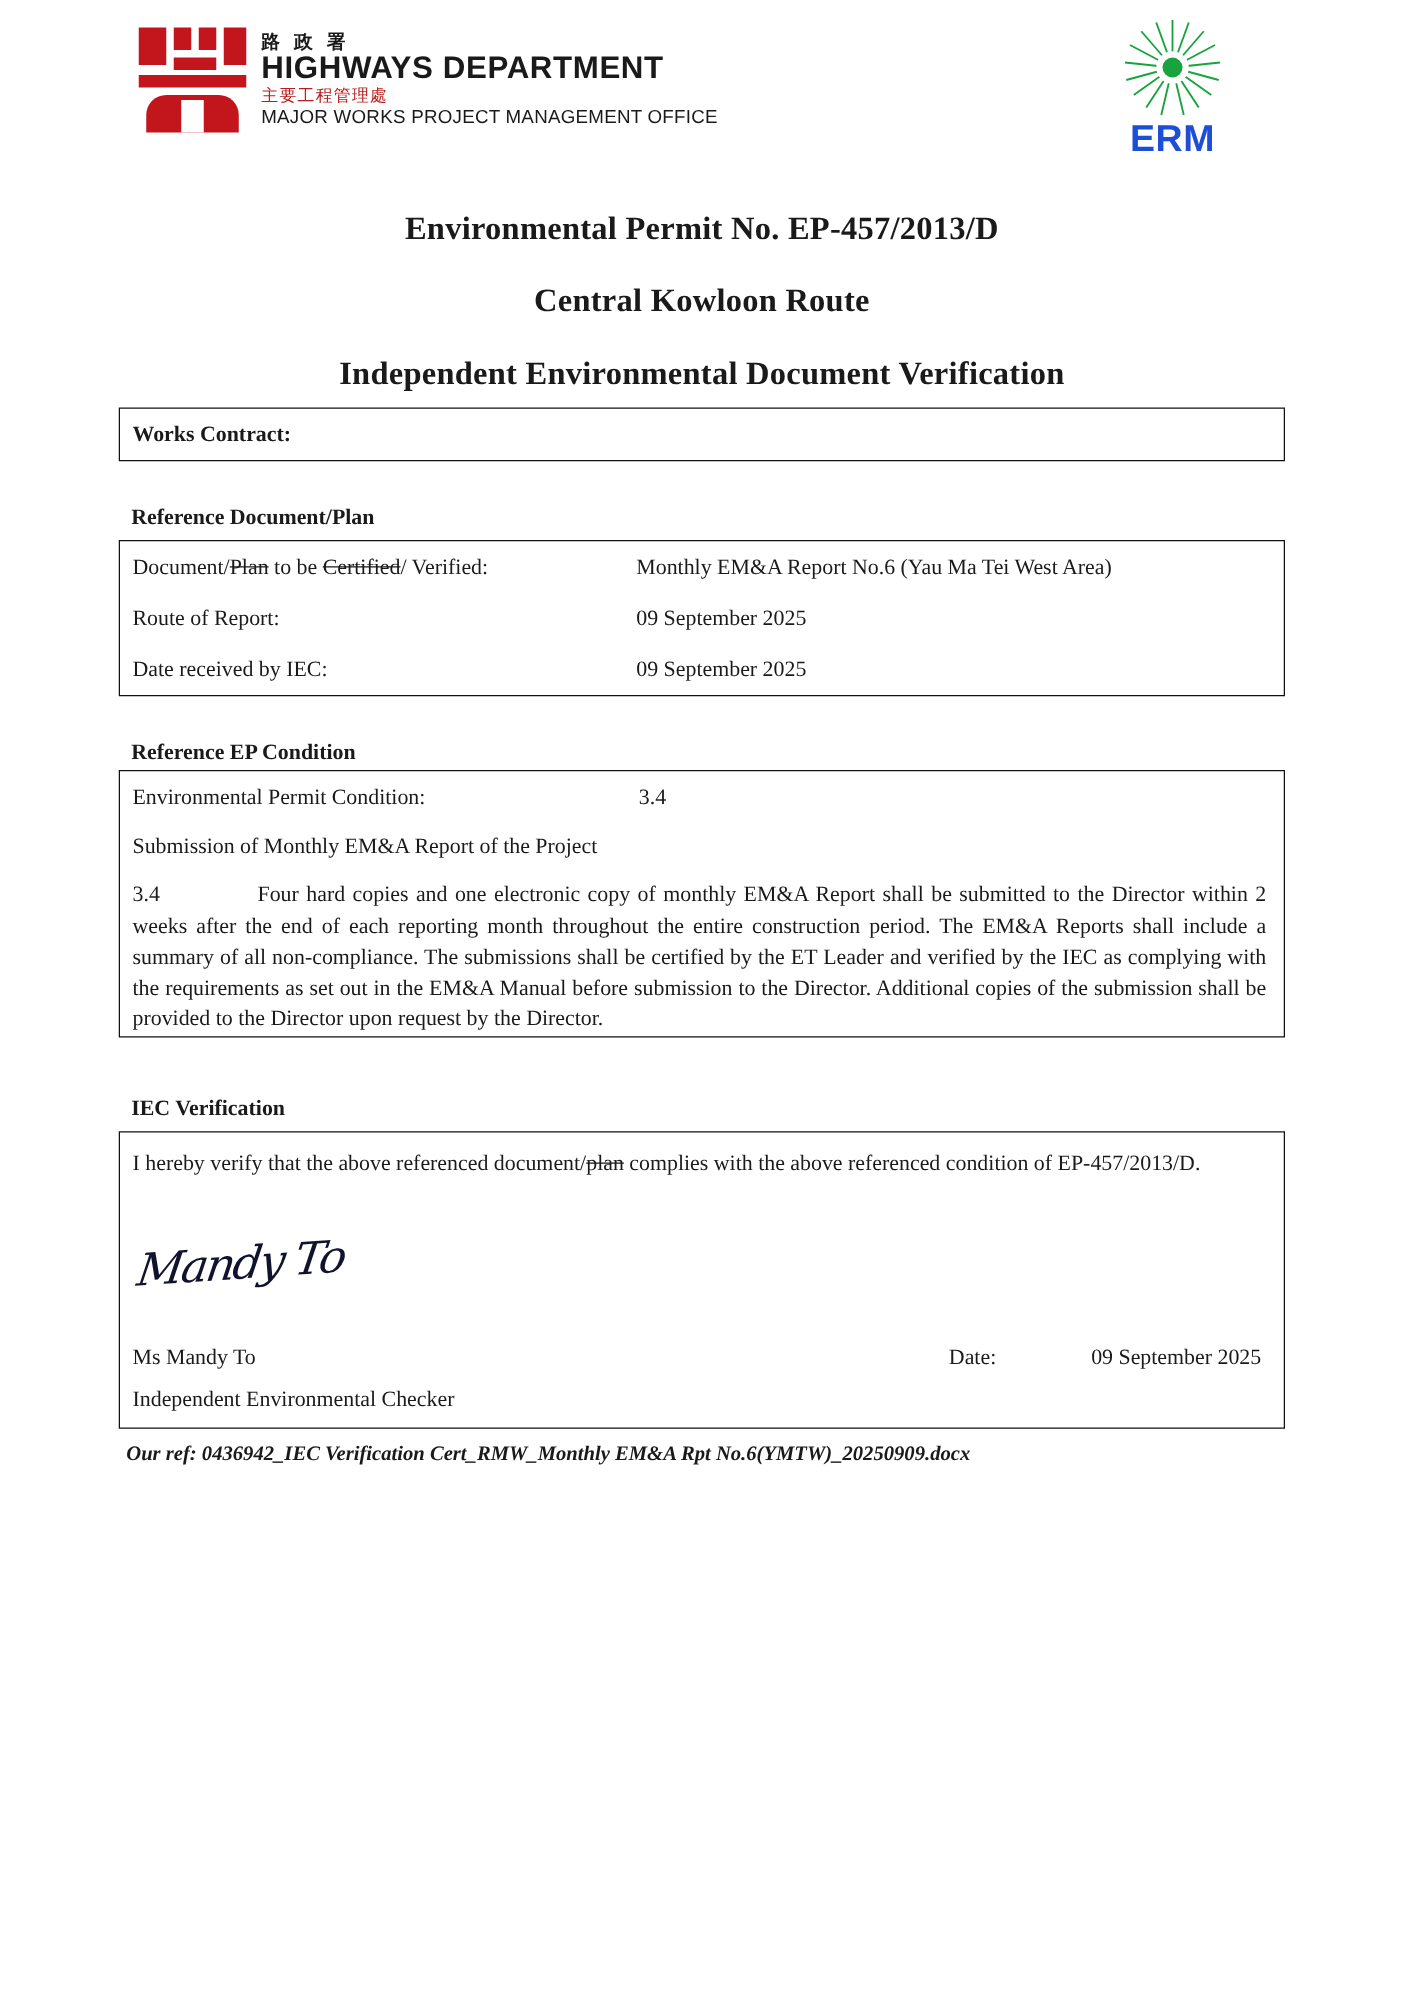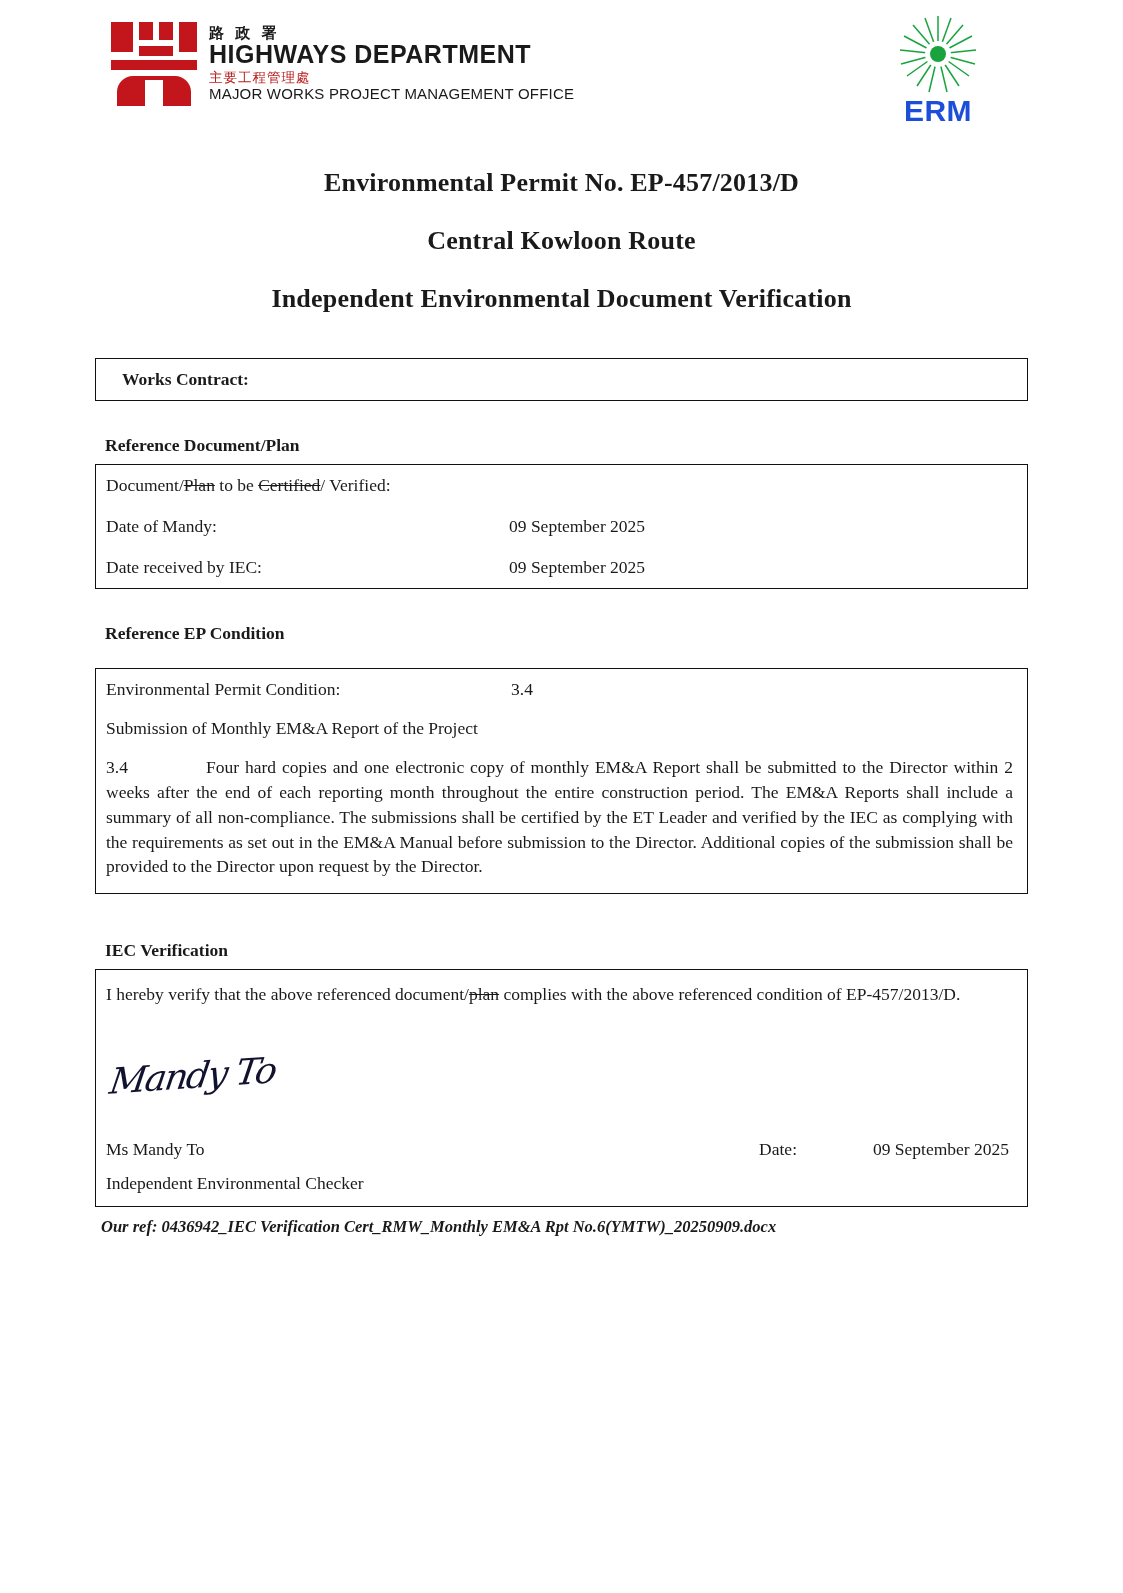--- a/index.html
+++ b/index.html
@@ -135,22 +135,22 @@
   .section-label {
     font-size: 17.5px;
     font-weight: 700;
     margin-top: 34px;
     margin-bottom: 0;
     padding-left: 10px;
   }
 
   .cond-box {
     border: 1.3px solid #111;
-    margin-top: 24px;
-    padding: 10px 14px 14px 10px;
+    margin-top: 4px;
+    padding: 10px 14px 2px 10px;
   }
   .cond-row {
     display: flex;
     font-size: 17.5px;
     margin-bottom: 18px;
   }
   .cond-row .k { width: 405px; }
   .cond-title {
     font-size: 17.5px;
     margin-bottom: 16px;
@@ -274,35 +274,36 @@
       <div class="erm-word">ERM</div>
     </div>
   </div>
 
   <div class="title-block">
     <div class="title-line">Environmental Permit No. EP-457/2013/D</div>
     <div class="title-line">Central Kowloon Route</div>
     <div class="title-line">Independent Environmental Document Verification</div>
   </div>
 
-  <div class="box" style="margin-top:44px;padding-left:16px;">
+  <div class="box" style="margin-top:12px;">
     <div class="row">
       <div class="cellL bold">Works Contract:</div>
     </div>
   </div>
 
   <div class="section-label">Reference Document/Plan</div>
   <div class="box" style="margin-top:8px;">
     <div class="row">
       <div class="cellL">
         <span>Document/</span><span class="strike">Plan</span><span> to be </span><span class="strike">Certified</span><span>/ Verified:</span>
       </div>
+      <div class="cellR">Monthly EM&amp;A Report No.6 (Yau Ma Tei West Area)</div>
     </div>
     <div class="row">
-      <div class="cellL">Date of Mandy:</div>
+      <div class="cellL">Route of Report:</div>
       <div class="cellR">09 September 2025</div>
     </div>
     <div class="row">
       <div class="cellL">Date received by IEC:</div>
       <div class="cellR">09 September 2025</div>
     </div>
   </div>
 
   <div class="section-label">Reference EP Condition</div>
   <div class="cond-box">

